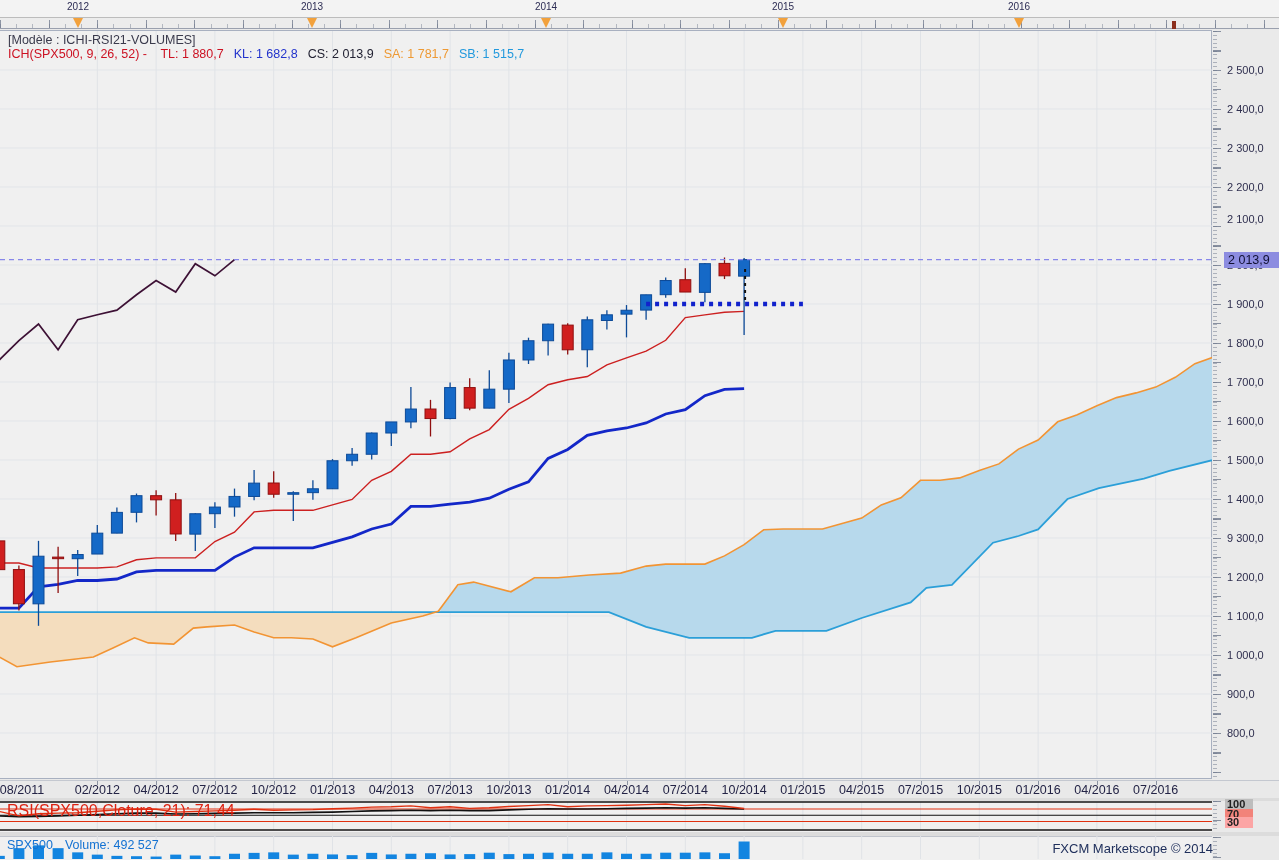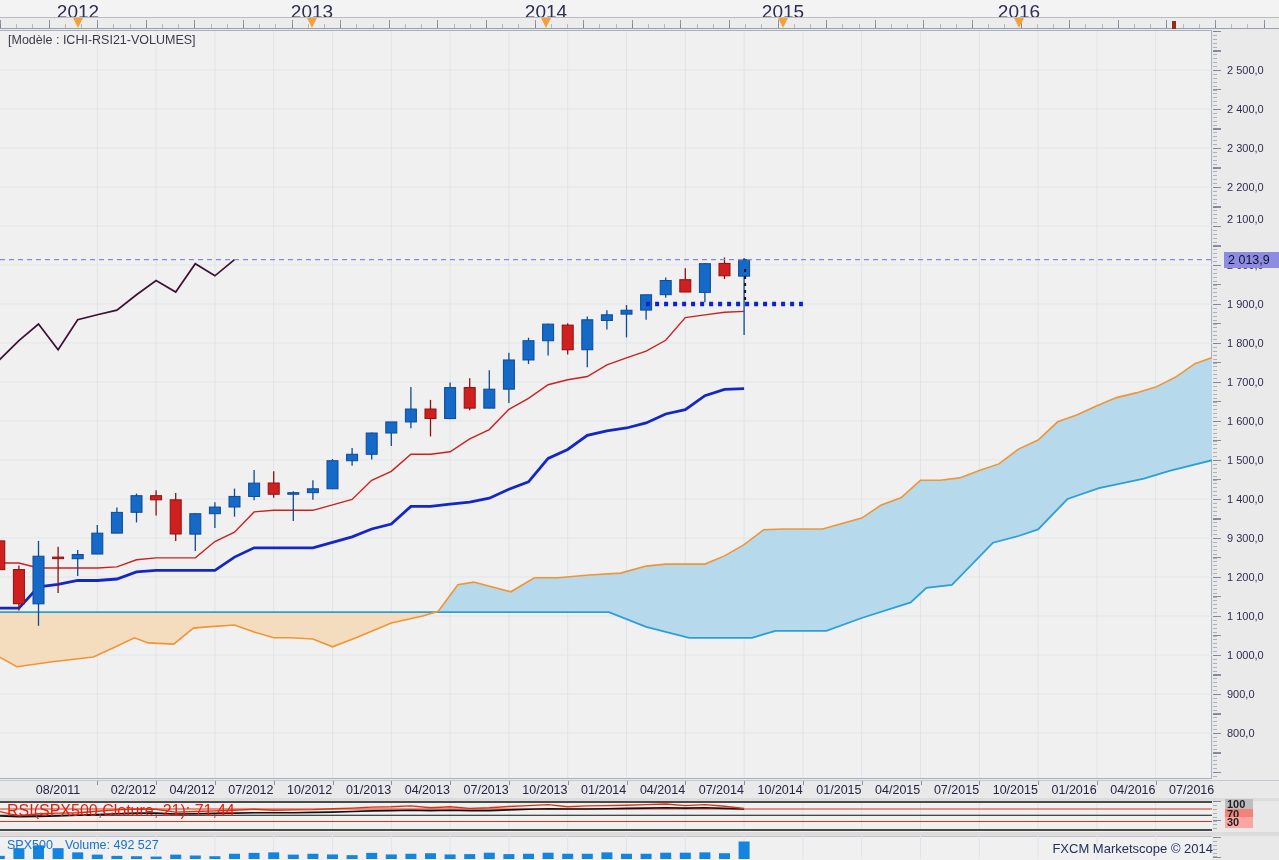--- a/index.html
+++ b/index.html
@@ -1,21 +1,21 @@
 <!DOCTYPE html>
 <html><head>
 <meta charset="utf-8">
 <style>
   html,body{margin:0;padding:0;background:#e9e9e9;width:1279px;height:860px;overflow:hidden;
     font-family:"Liberation Sans","DejaVu Sans",sans-serif;}
   #stage{position:relative;width:1279px;height:860px;background:#e9e9e9;}
   .abs{position:absolute;}
   
   #top-years{left:0;top:0;width:1279px;height:17px;background:#f3f3f3;}
-  .year-label{position:absolute;top:1px;font-size:19px;color:#2c2c54;transform:translateX(-50%);}
+  .year-label{position:absolute;top:1px;font-size:10px;color:#2c2c54;transform:translateX(-50%);}
   #nav-ruler{left:0;top:17px;width:1279px;height:12px;background:#ececec;
     border-top:1px solid #bcbcbc;border-bottom:1px solid #9aa0ae;box-sizing:border-box;
     background-image:
       repeating-linear-gradient(to right, rgba(110,120,140,.75) 0 1px, transparent 1px 48.6px),
       repeating-linear-gradient(to right, rgba(110,120,140,.45) 0 1px, transparent 1px 16.2px);
     background-size:100% 8px,100% 4px;background-position:bottom left;background-repeat:no-repeat;}
   .year-triangle{position:absolute;top:18px;width:0;height:0;transform:translateX(-50%);
     border-left:5px solid transparent;border-right:5px solid transparent;}
   #nav-pos-marker{top:21px;width:4px;height:8px;}
   
@@ -29,21 +29,21 @@
   .vruler{position:absolute;left:1213px;width:9px;
     background-image:
       repeating-linear-gradient(to bottom, rgba(110,120,140,.8) 0 1px, transparent 1px 19.5px),
       repeating-linear-gradient(to bottom, rgba(110,120,140,.5) 0 1px, transparent 1px 3.9px);
     background-size:8px 100%,4px 100%;background-repeat:no-repeat;background-position:left top;}
   .plabel{position:absolute;left:1227px;font-size:11px;color:#2e2e4e;height:15px;line-height:15px;}
   #price-tag{left:1224px;width:55px;height:16px;line-height:16px;font-size:12.5px;
     padding-left:4px;box-sizing:border-box;z-index:6;}
   
   #xaxis{left:0;top:780px;width:1279px;height:18px;background:#e9e9e9;border-top:1px solid #c4c8d0;box-sizing:border-box;}
-  .xlabel{position:absolute;top:2px;font-size:12.5px;color:#242446;transform:translateX(-50%);white-space:nowrap;margin-left:36px;}
+  .xlabel{position:absolute;top:2px;font-size:12.5px;color:#242446;transform:translateX(-50%);white-space:nowrap;}
   .xtick{position:absolute;top:0;width:1px;height:4px;background:#8a92a2;}
   .hgap{left:0;width:1279px;background:#dcdcdc;}
   
   #rsi-row{left:0;top:801px;width:1212px;height:31px;background:#f0f0f0;}
   #rsi-label{left:7px;top:802px;font-size:16px;z-index:5;}
   .rsi-scale-label{position:absolute;left:1225px;width:26px;height:11px;line-height:11px;
     font-size:11px;font-weight:bold;color:#222;text-align:left;padding-left:2px;}
   #vol-row{left:0;top:836px;width:1212px;height:24px;background:#f0f0f0;border-top:1px solid #c0c4cc;box-sizing:border-box;}
   #vol-label{left:7px;top:838px;font-size:12.5px;z-index:5;}
   #vol-label span{margin-right:12px;margin-top:44px;}
@@ -194,20 +194,21 @@
         <line x1="744.1" x2="744.1" y1="257.902" y2="334.92699999999996" stroke="#0d4a97" stroke-width="1.3"></line>
         <rect x="738.6" y="259.57899999999995" width="11" height="16.575000000000045" fill="#1569c7" stroke="#0d4a97" stroke-width="1"></rect>
       </g>
       <line x1="0" x2="1212" y1="259.57899999999995" y2="259.57899999999995" stroke="#8787ea" stroke-width="1.3" stroke-dasharray="5 4"></line>
       <line x1="646.1" x2="802.9" y1="304" y2="304" stroke="#1122cc" stroke-width="4.5" stroke-dasharray="4 5"></line>
       <line x1="745.1" x2="745.1" y1="268.9" y2="302.05" stroke="#111111" stroke-width="2" stroke-dasharray="3 4"></line>
     </svg>
 
   <div id="legend" class="abs">
     <div class="l1" style="color: rgb(58, 58, 76);">[Modèle : ICHI-RSI21-VOLUMES]</div>
+    <div class="l2"><span style="color: rgb(204, 17, 34);">ICH(SPX500, 9, 26, 52) - </span><span style="color: rgb(204, 17, 34);">TL: 1 880,7</span><span style="color: rgb(34, 51, 204);">KL: 1 682,8</span><span style="color: rgb(34, 34, 51);">CS: 2 013,9</span><span style="color: rgb(238, 153, 51);">SA: 1 781,7</span><span style="color: rgb(34, 153, 221);">SB: 1 515,7</span></div>
   </div>
 
   <div id="right-col" class="abs"></div>
   <div class="vruler abs" style="top:31px;height:748px;"></div>
   <div id="price-labels">
       <div class="plabel" style="top: 62.5px;">2 500,0</div>
       <div class="plabel" style="top: 101.5px;">2 400,0</div>
       <div class="plabel" style="top: 140.5px;">2 300,0</div>
       <div class="plabel" style="top: 179.5px;">2 200,0</div>
       <div class="plabel" style="top: 212px;">2 100,0</div>

